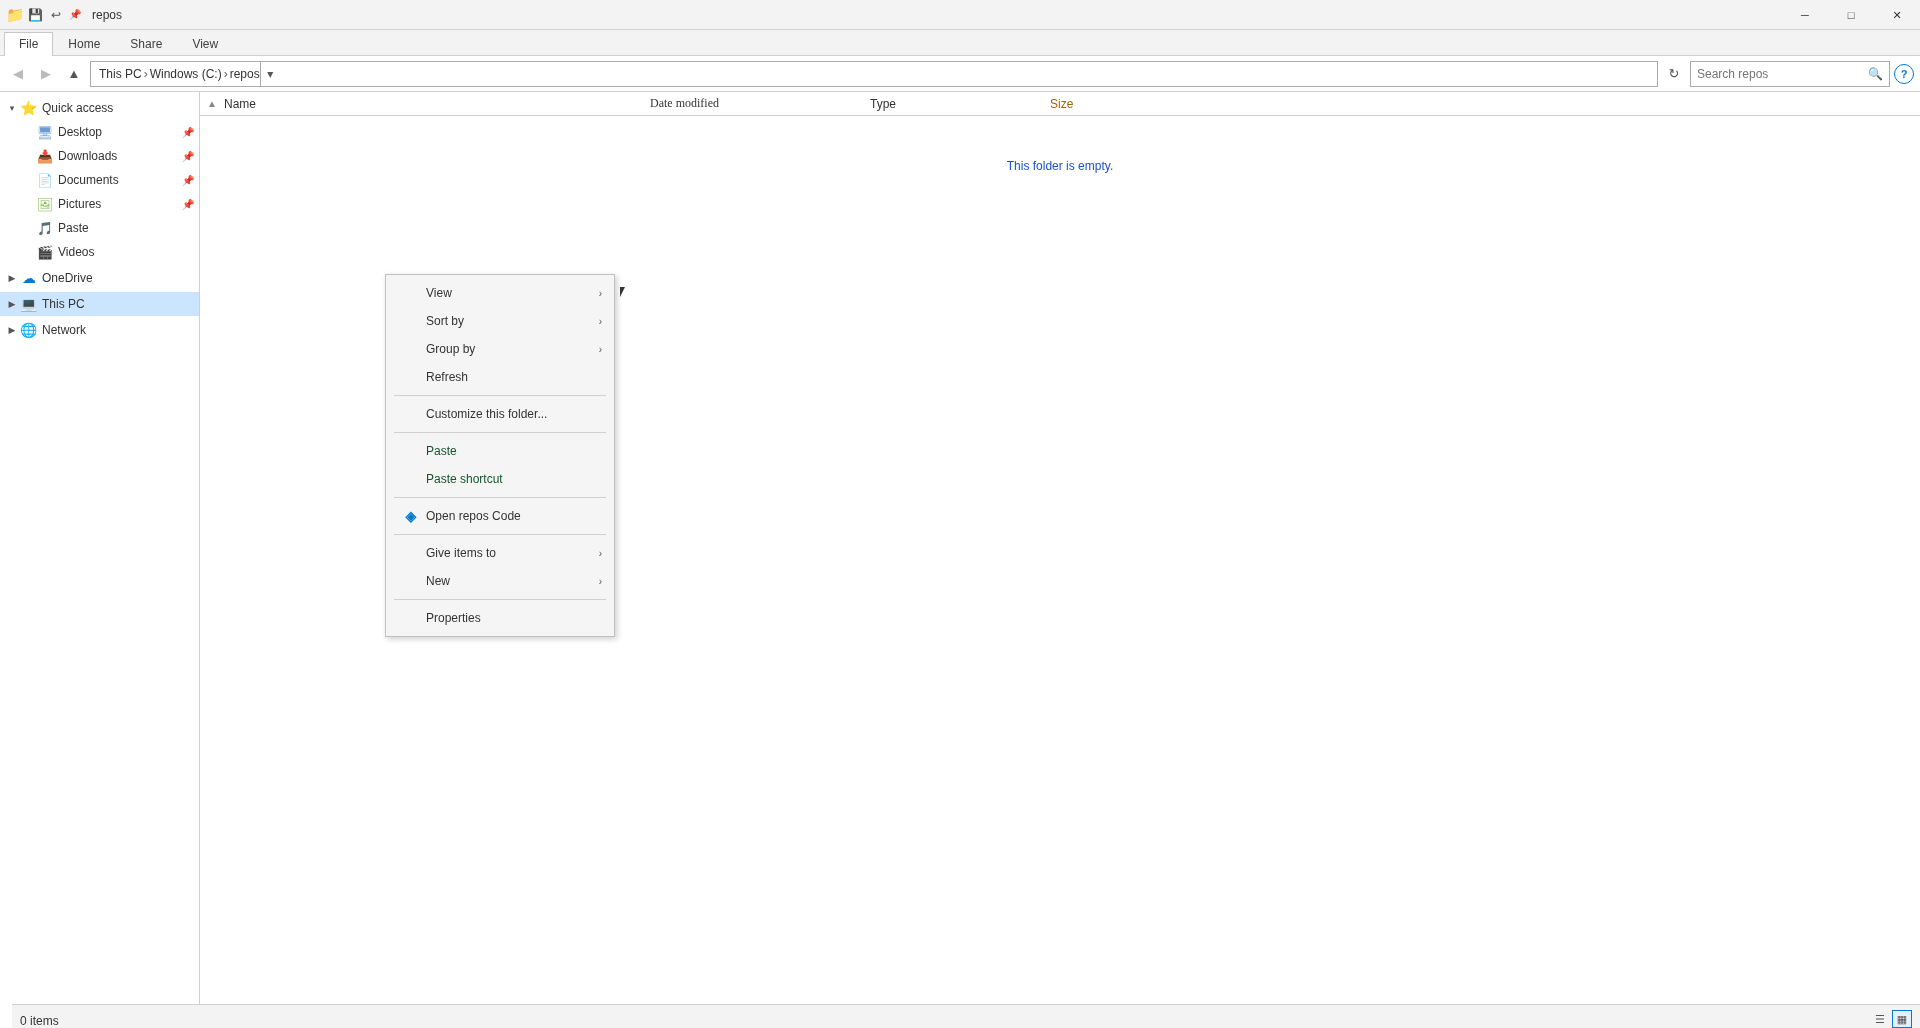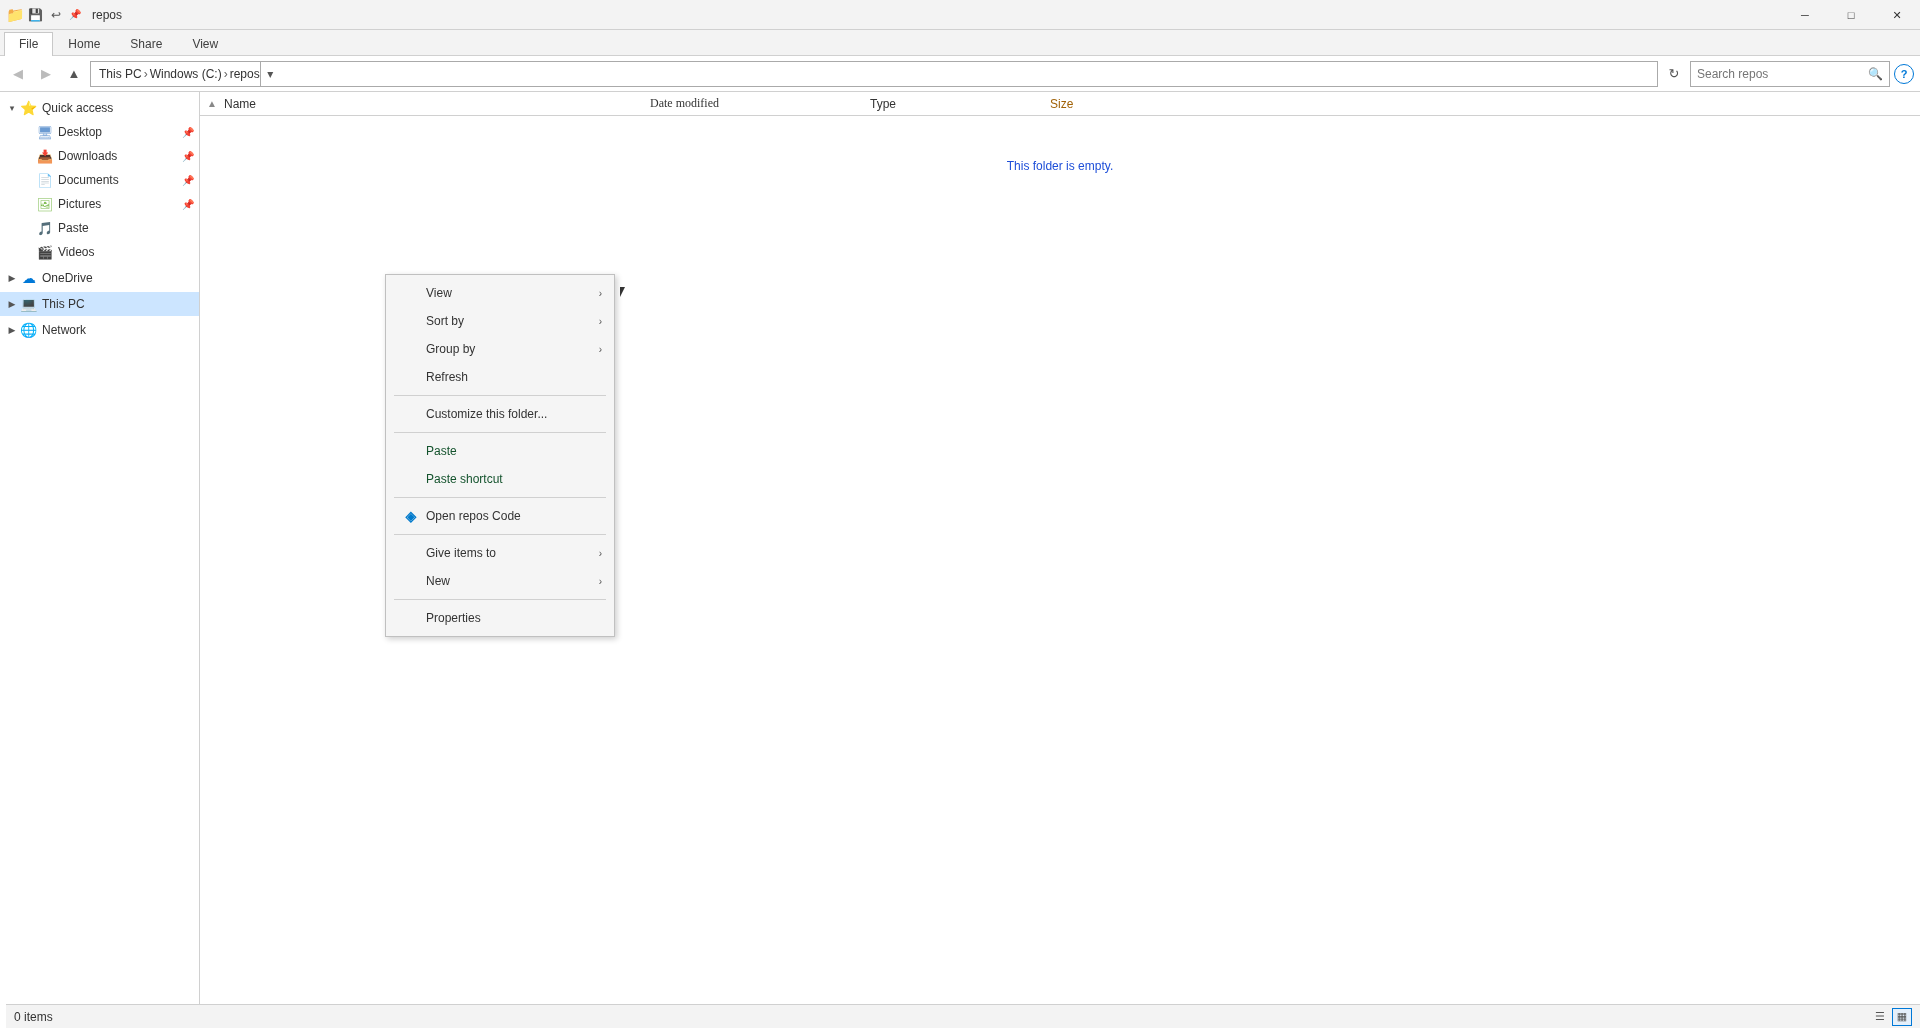--- a/index.html
+++ b/index.html
@@ -262,27 +262,27 @@
       color: #1d4ed8;
       font-size: 12px;
     }
 
     
     .status-bar {
       height: 24px;
       background: #f3f3f3;
       border-top: 1px solid #d0d0d0;
       display: flex;
-      align-items: center;
+      align-items: flex-end;
       padding: 0 8px;
       font-size: 12px;
       color: #333;
       position: absolute;
       bottom: 0;
-      left: 6px;
+      left: 12px;
       right: 0;
     }
     .status-view-btns {
       margin-left: auto;
       display: flex;
       gap: 2px;
     }
     .status-view-btn {
       width: 20px; height: 18px;
       display: flex; align-items: center; justify-content: center;

